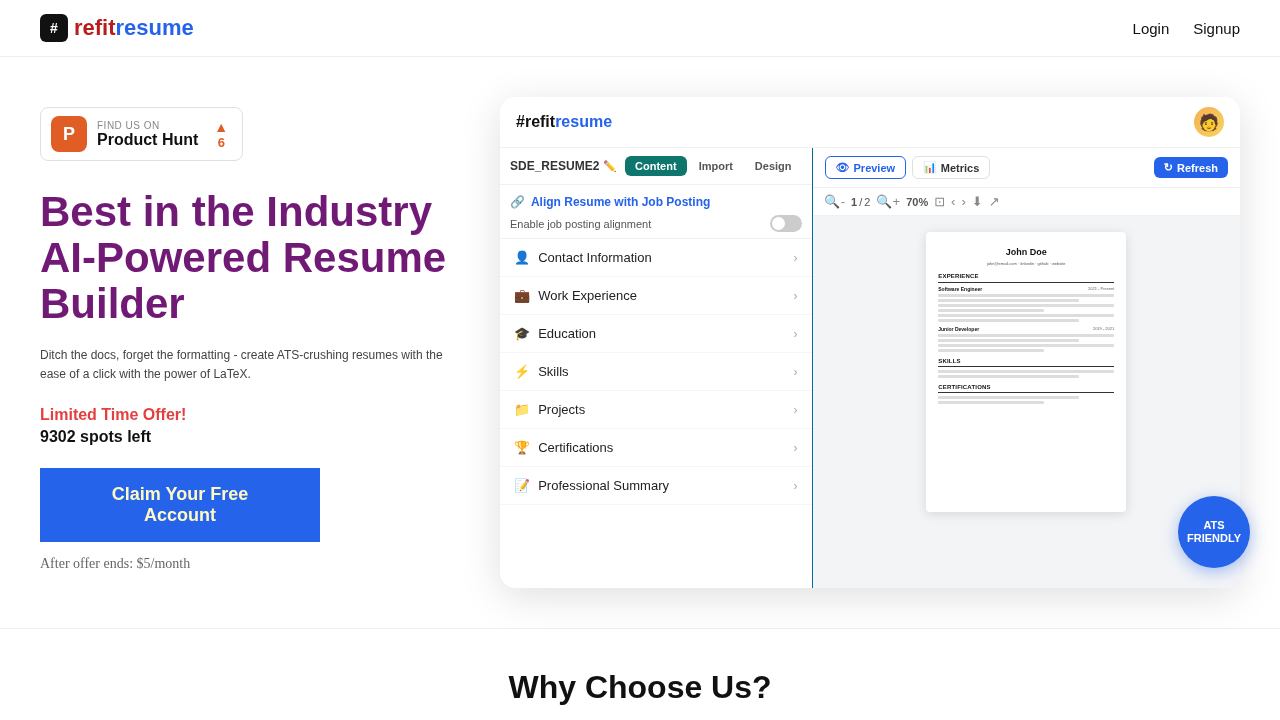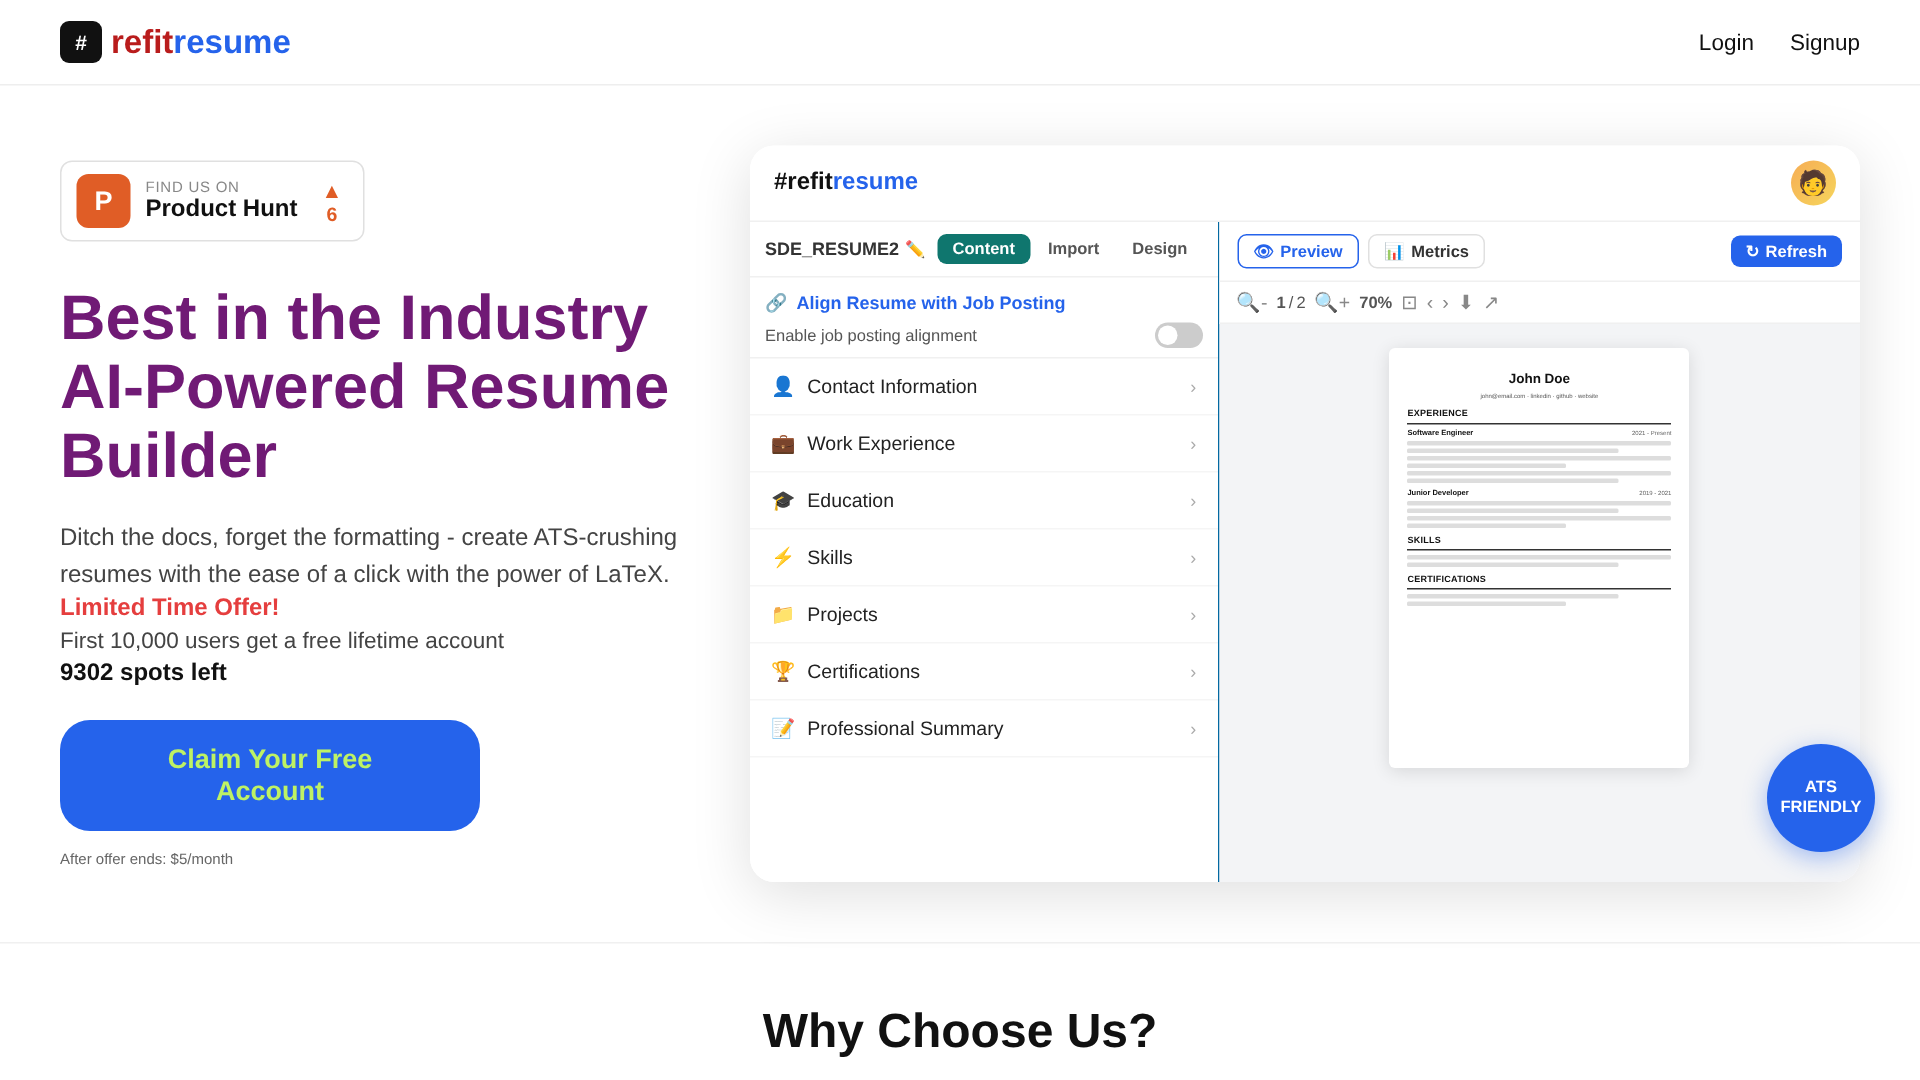--- a/index.html
+++ b/index.html
@@ -94,23 +94,24 @@
 
     
     .hero-heading {
       font-size: 42px;
       font-weight: 800;
       line-height: 1.1;
       color: #701a75;
       margin-bottom: 18px;
     }
     .hero-subtext {
-      font-size: 16px;
+      font-size: 12px;
       color: #444;
       line-height: 1.6;
+      margin-bottom: 22px;
     }
 
     .limited-offer {
       color: #e53e3e;
       font-weight: 700;
       font-size: 16px;
       margin-bottom: 4px;
     }
     .offer-desc {
       font-size: 15px;
@@ -120,34 +121,35 @@
     .spots-left {
       font-size: 16px;
       font-weight: 800;
       color: #111;
       margin-bottom: 22px;
     }
 
     .cta-button {
       display: inline-block;
       background: #2563eb;
-      color: #bef264;
+      color: #fef9c3;
       font-size: 18px;
       font-weight: 700;
       padding: 16px 36px;
-      border-radius: 20px;
+      border-radius: 0;
       border: none;
       cursor: pointer;
       margin-bottom: 14px;
       width: 280px;
       text-align: center;
     }
     .after-offer {
-      font-size: 10px;
+      font-size: 14px;
       color: #666;
+      font-family: Liberation Serif, serif;
     }
 
     
     .right-panel {
       flex: 1;
       position: relative;
     }
     .app-screenshot {
       background: #fff;
       border-radius: 16px;
@@ -390,21 +392,20 @@
         <span class="arrow">▲</span>
         <span class="count">6</span>
       </div>
     </div>
 
     
     <h1 class="hero-heading">Best in the Industry AI-Powered Resume Builder</h1>
     <p class="hero-subtext">Ditch the docs, forget the formatting - create ATS-crushing resumes with the ease of a click with the power of LaTeX.</p>
 
     <p class="limited-offer">Limited Time Offer!</p>
-    <p class="offer-desc">First 10,000 users get a free lifetime account</p>
     <p class="spots-left">9302 spots left</p>
 
     <button class="cta-button">Claim Your Free Account</button>
     <p class="after-offer">After offer ends: $5/month</p>
   </div>
 
   <div class="right-panel">
     <div class="app-screenshot">
 
       <div class="app-topbar">

